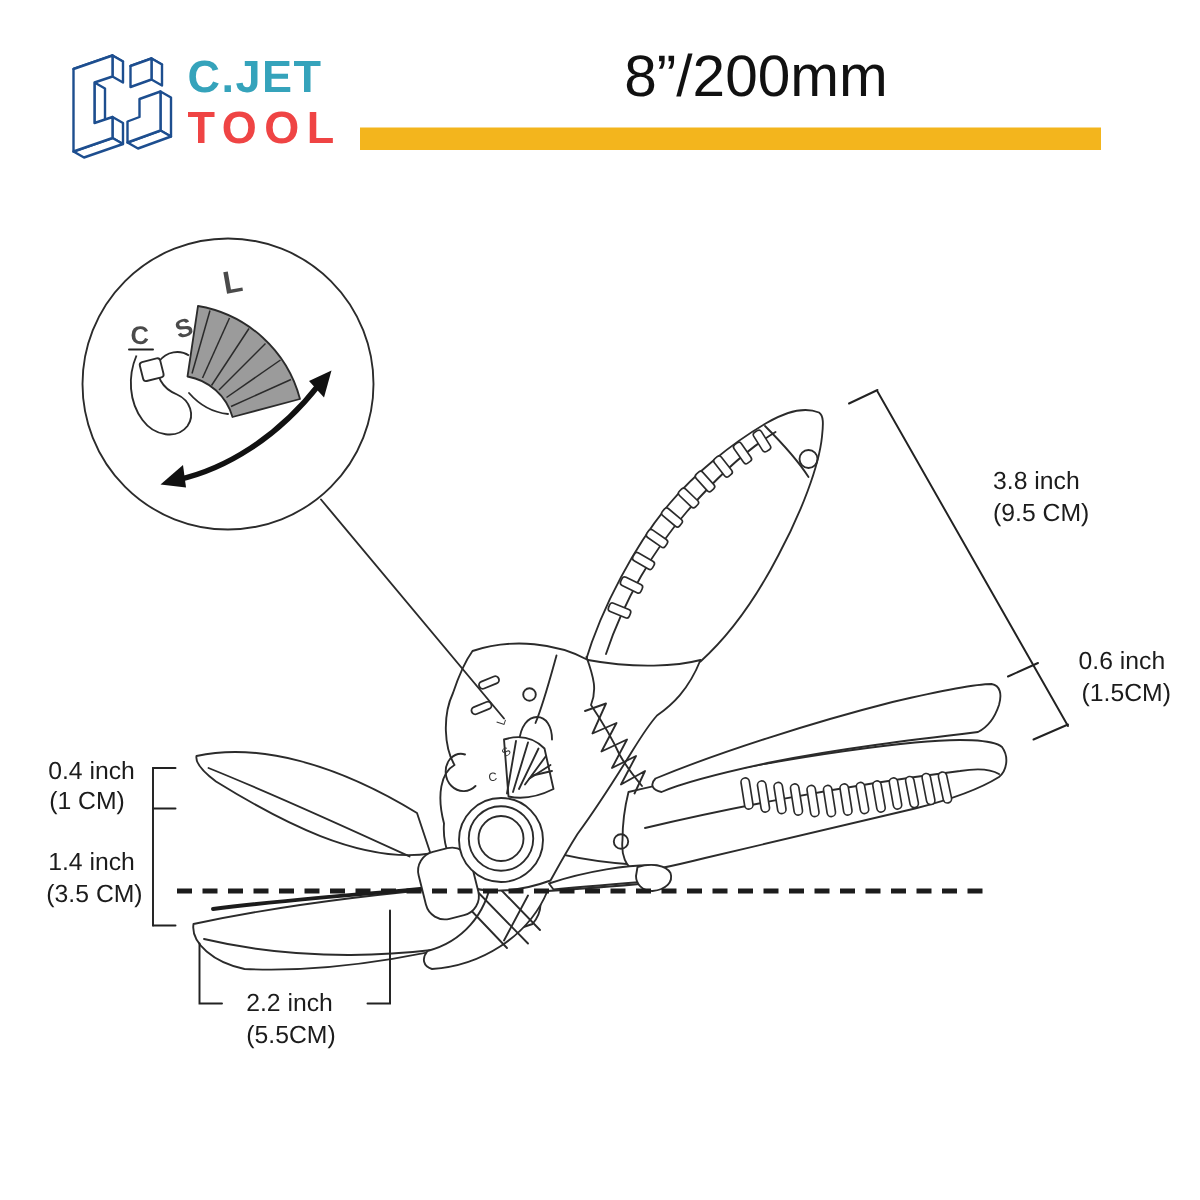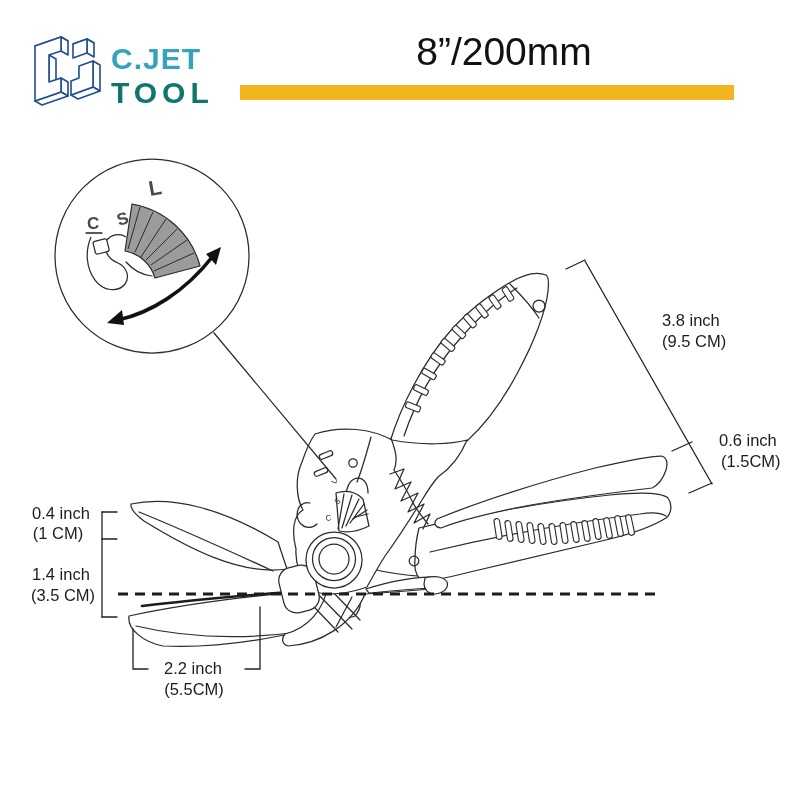--- a/index.html
+++ b/index.html
@@ -1,23 +1,23 @@
 <!DOCTYPE html>
 <html><head>
 <meta charset="utf-8">
 <style>
   html,body{margin:0;padding:0;background:#fff;}
   #stage{position:relative;width:800px;height:800px;background:#ffffff;overflow:hidden;
          font-family:"Liberation Sans",sans-serif;}
   
-  .logo-wrap{position:absolute;left:29px;top:26px;display:flex;align-items:flex-end;}
+  .logo-wrap{position:absolute;left:43px;top:26px;display:flex;align-items:center;}
   .logo-mark{width:78px;height:84px;}
   .logo-text{margin-left:4px;padding-top:2px;line-height:34px;font-weight:bold;}
   .logo-line1{font-size:30px;color:#35A3BB;letter-spacing:1px;}
-  .logo-line2{font-size:30px;color:#0f766e;letter-spacing:5px;}
+  .logo-line2{font-size:30px;color:#ef4444;letter-spacing:5px;}
   .page-title{position:absolute;left:504px;top:30px;transform:translateX(-50%);
               font-size:39px;color:#111;white-space:nowrap;}
   .title-bar{position:absolute;left:240px;top:85px;width:494px;height:15px;background:#F3B51D;}
   
   .art{stroke:#2b2b2b;stroke-width:1.25;fill:none;stroke-linecap:round;stroke-linejoin:round;}
   .wht{stroke:#2b2b2b;stroke-width:1.25;fill:#ffffff;stroke-linejoin:round;}
   .heavy{stroke:#1c1c1c;stroke-width:2.6;fill:none;stroke-linecap:round;}
   .dim{stroke:#222;stroke-width:1.3;fill:none;stroke-linecap:round;}
   .dimtxt{font-family:"Liberation Sans",sans-serif;font-size:16.5px;fill:#1c1c1c;}
   .tinytxt{font-family:"Liberation Sans",sans-serif;font-size:8px;fill:#333;}

